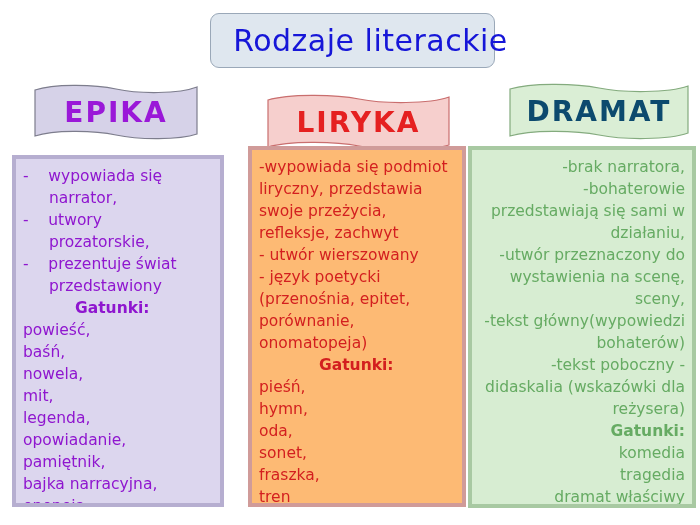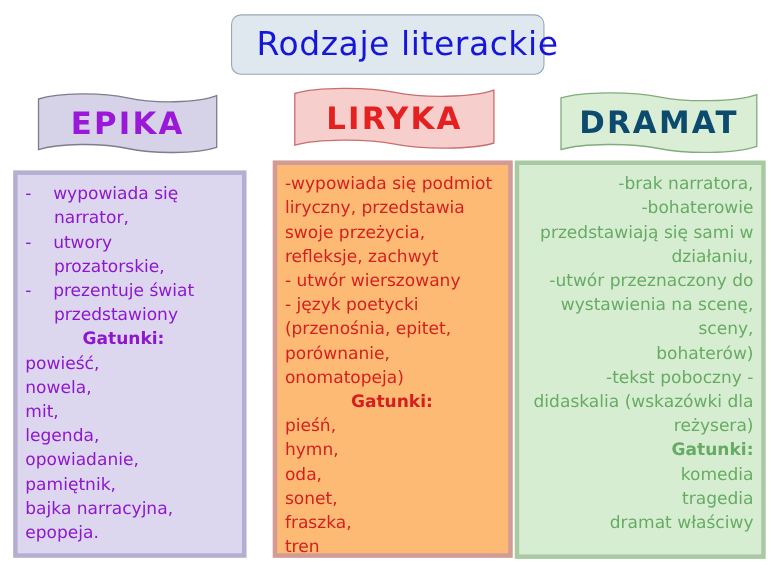--- a/index.html
+++ b/index.html
@@ -64,21 +64,21 @@
     height: 100%;
     display: flex;
     align-items: center;
     justify-content: center;
     font-size: 28px;
     letter-spacing: 2px;
     white-space: nowrap;
   }
 
   #banner-epika   { left: 33px;  top: 84px;  width: 166px; height: 56px; }
-  #banner-liryka  { left: 266px; top: 79px;  width: 185px; height: 57px; text-align: center; }
+  #banner-liryka  { left: 266px; top: 94px;  width: 185px; height: 57px; text-align: center; }
   #banner-dramat  { left: 508px; top: 82px;  width: 182px; height: 58px; }
 
   #banner-epika .banner-label  { color: #9a18d8; }
   #banner-liryka .banner-label { color: #e52020; }
   #banner-dramat .banner-label { color: #0c4a6e; text-align: center; }
 
   
   .panel {
     position: absolute;
     box-sizing: border-box;
@@ -172,20 +172,21 @@
   <div class="panel" id="panel-epika">
     <div class="lines">
       <div class="line bullet-hang">-    wypowiada się</div>
       <div class="line indent">narrator,</div>
       <div class="line bullet-hang">-    utwory</div>
       <div class="line indent">prozatorskie,</div>
       <div class="line bullet-hang">-    prezentuje świat</div>
       <div class="line indent">przedstawiony</div>
       <div class="line gatunki">Gatunki:</div>
       <div class="line">powieść,</div>
+      <div class="line">baśń,</div>
       <div class="line">nowela,</div>
       <div class="line">mit,</div>
       <div class="line">legenda,</div>
       <div class="line">opowiadanie,</div>
       <div class="line">pamiętnik,</div>
       <div class="line">bajka narracyjna,</div>
       <div class="line">epopeja.</div>
     </div>
   </div>
 
@@ -212,20 +213,21 @@
 
   <div class="panel" id="panel-dramat">
     <div class="lines">
       <div class="line">-brak narratora,</div>
       <div class="line">-bohaterowie</div>
       <div class="line">przedstawiają się sami w</div>
       <div class="line">działaniu,</div>
       <div class="line">-utwór przeznaczony do</div>
       <div class="line">wystawienia na scenę,</div>
       <div class="line">sceny,</div>
+      <div class="line">-tekst główny(wypowiedzi</div>
       <div class="line">bohaterów)</div>
       <div class="line">-tekst poboczny -</div>
       <div class="line">didaskalia (wskazówki dla</div>
       <div class="line">reżysera)</div>
       <div class="line gatunki">Gatunki:</div>
       <div class="line">komedia</div>
       <div class="line">tragedia</div>
       <div class="line">dramat właściwy</div>
     </div>
   </div>

